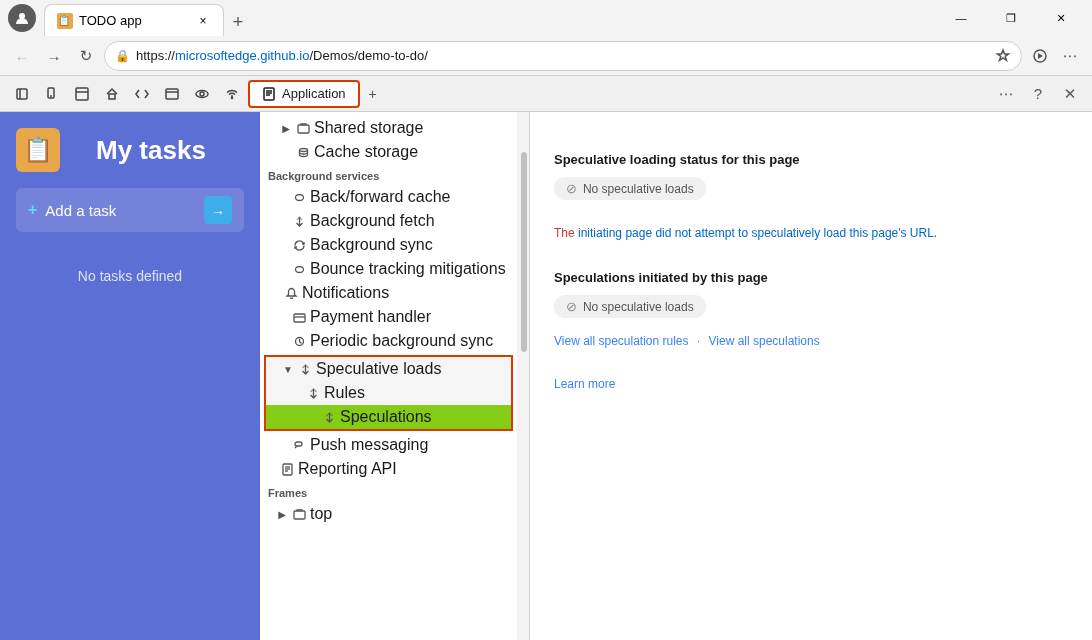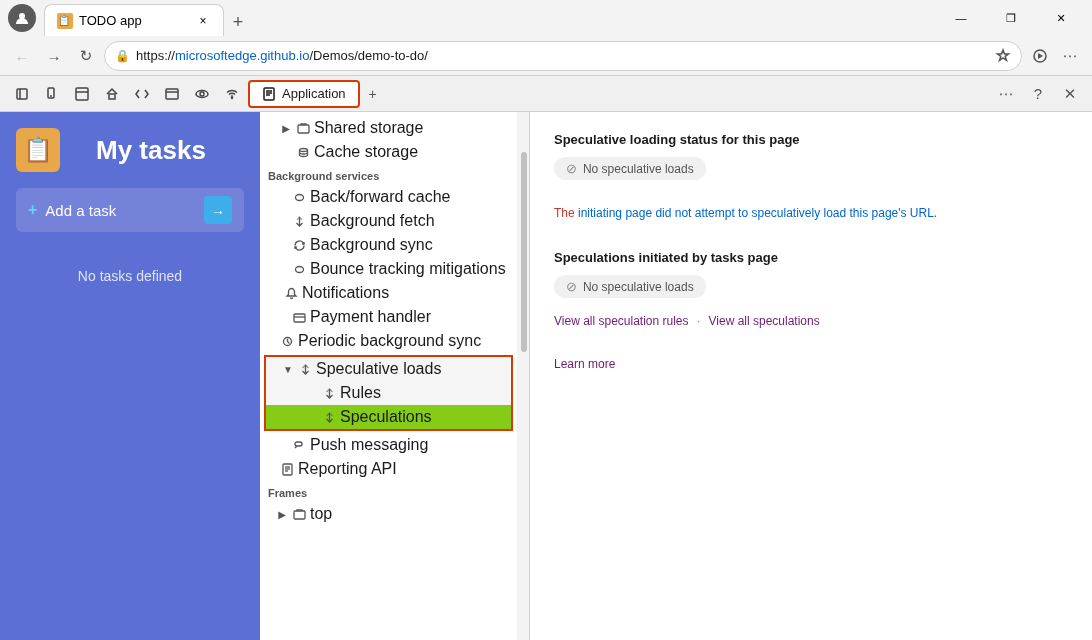--- a/index.html
+++ b/index.html
@@ -59,27 +59,27 @@
     .tree-item.highlighted { background: #f0f0f0; }
     .tree-arrow { width: 12px; display: flex; align-items: center; justify-content: center; font-size: 10px; color: #555; flex-shrink: 0; }
     .tree-icon { width: 14px; height: 14px; display: flex; align-items: center; justify-content: center; font-size: 12px; flex-shrink: 0; color: #555; }
     .tree-label { font-size: 16px; color: #1a1a1a; }
     .section-header { padding: 6px 8px 3px 8px; font-size: 11px; font-weight: 600; color: #555; }
     .indent-1 { padding-left: 20px; }
 
     
     .devtools-content { flex: 1; background: white; padding: 20px 24px; overflow-y: auto; }
     .content-section { margin-bottom: 28px; }
-    .content-section-title { font-size: 13px; font-weight: 600; color: #1a1a1a; margin-bottom: 10px; }
+    .content-section-title { font-size: 13px; font-weight: 600; color: #1a1a1a; margin-bottom: 10px; margin-top: 20px; }
     .status-badge { display: inline-flex; align-items: center; gap: 6px; background: #f0f0f0; border-radius: 12px; padding: 4px 12px; font-size: 12px; color: #555; }
     .status-icon { font-size: 13px; color: #888; }
     .info-text { font-size: 12px; color: #c0392b; margin-top: 24px; line-height: 1.5; }
     .info-text span { color: #0066cc; }
     .link-row { display: flex; align-items: center; gap: 8px; flex-wrap: wrap; }
-    .content-link { color: #701a75; font-size: 12px; cursor: pointer; text-decoration: none; }
+    .content-link { color: #3b82f6; font-size: 12px; cursor: pointer; text-decoration: none; }
     .dot-separator { color: #888; font-size: 12px; }
     .learn-more { margin-top: 24px; }
 
     
     .sidebar-wrapper { position: relative; display: flex; flex: 1; overflow: hidden; }
     .sidebar-scroll-track { width: 12px; background: #f3f3f3; position: relative; flex-shrink: 0; }
     .sidebar-scroll-thumb { width: 6px; height: 200px; background: #c0c0c0; border-radius: 3px; position: absolute; right: 2px; top: 40px; }
   </style>
 </head>
 <body>
@@ -307,21 +307,21 @@
               <span class="tree-arrow" style="visibility:hidden">▶</span>
               <span class="tree-icon">
                 <svg width="13" height="13" viewBox="0 0 13 13" fill="none" stroke="#555" stroke-width="1.3">
                     <rect x="1" y="3" width="11" height="8" rx="1"></rect>
                     <line x1="1" y1="6" x2="12" y2="6"></line>
                   </svg>
               </span>
               <span class="tree-label">Payment handler</span>
             </div>
 
-            <div class="tree-item" style="padding-left:4px">
+            <div class="tree-item" style="padding-left:16px">
               <span class="tree-arrow" style="visibility:hidden">▶</span>
               <span class="tree-icon">
                 <svg width="13" height="13" viewBox="0 0 13 13" fill="none" stroke="#555" stroke-width="1.3">
                     <circle cx="6.5" cy="6.5" r="4"></circle>
                     <polyline points="6.5,4 6.5,6.5 8.5,8.5"></polyline>
                   </svg>
               </span>
               <span class="tree-label">Periodic background sync</span>
             </div>
 
@@ -331,21 +331,21 @@
                 <span class="tree-arrow">▼</span>
                 <span class="tree-icon">
                   <svg width="13" height="13" viewBox="0 0 13 13" fill="none" stroke="#555" stroke-width="1.3">
                       <path d="M6.5 2v9M3.5 8l3 3 3-3"></path>
                       <path d="M3.5 5l3-3 3 3" style="opacity:0.6"></path>
                     </svg>
                 </span>
                 <span class="tree-label">Speculative loads</span>
               </div>
 
-              <div class="tree-item highlighted" style="padding-left:40px; background:#f5f5f5;">
+              <div class="tree-item highlighted" style="padding-left:24px; background:#f5f5f5;">
                 <span class="tree-arrow" style="visibility:hidden">▶</span>
                 <span class="tree-icon">
                   <svg width="13" height="13" viewBox="0 0 13 13" fill="none" stroke="#555" stroke-width="1.3">
                       <path d="M6.5 2v9M3.5 8l3 3 3-3"></path>
                       <path d="M3.5 5l3-3 3 3" style="opacity:0.6"></path>
                     </svg>
                 </span>
                 <span class="tree-label">Rules</span>
               </div>
 
@@ -411,21 +411,21 @@
         <div class="status-badge">
           <span class="status-icon">⊘</span>
           <span>No speculative loads</span>
         </div>
         <div class="info-text">
           The <span>initiating page did not attempt to speculatively load this page's URL.</span>
         </div>
       </div>
 
       <div class="content-section">
-        <div class="content-section-title">Speculations initiated by tasks page</div>
+        <div class="content-section-title">Speculations initiated by this page</div>
         <div class="status-badge">
           <span class="status-icon">⊘</span>
           <span>No speculative loads</span>
         </div>
         <div class="link-row" style="margin-top:16px;">
           <a class="content-link" href="#">View all speculation rules</a>
           <span class="dot-separator">·</span>
           <a class="content-link" href="#">View all speculations</a>
         </div>
       </div>

